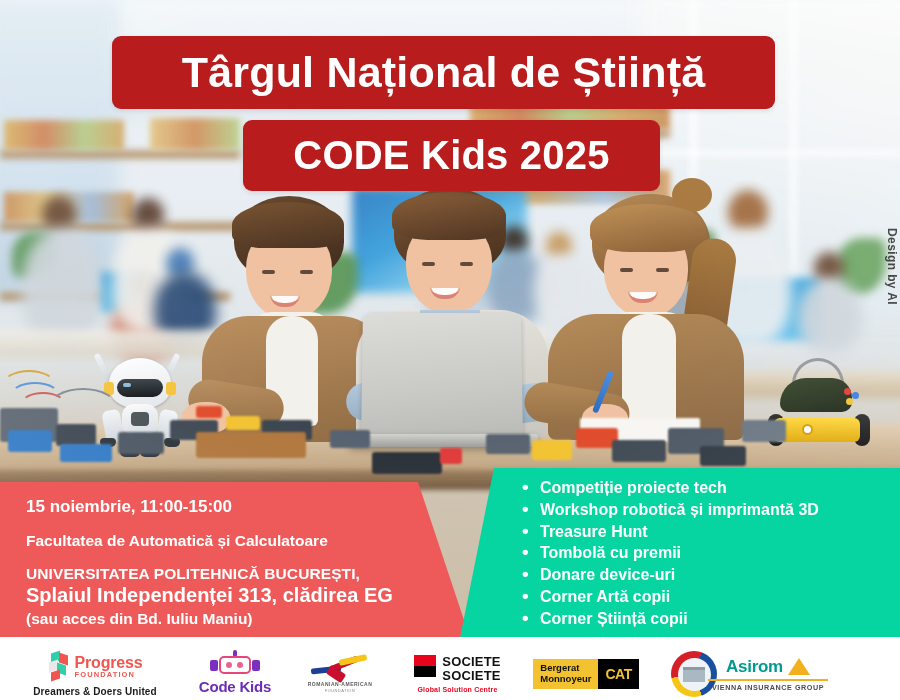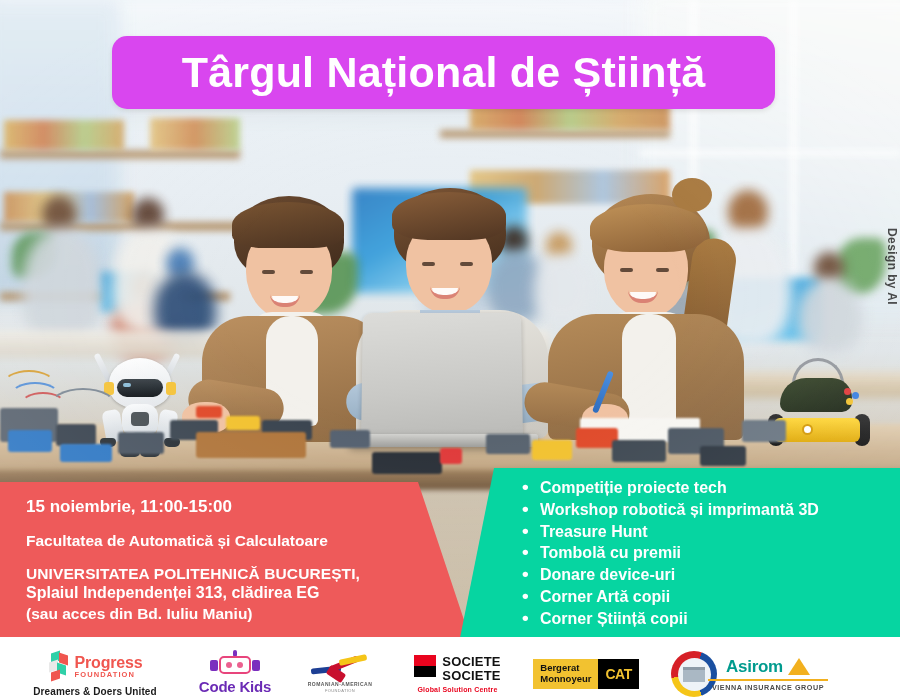--- a/index.html
+++ b/index.html
@@ -190,22 +190,22 @@
 
   .photo-blur-overlay {
     position:absolute; inset:0;
     background:radial-gradient(ellipse 62% 52% at 50% 46%, rgba(255,255,255,0) 40%, rgba(255,255,255,.10) 100%);
     pointer-events:none;
   }
 
   
   .banner {
     position:absolute;
-    background:#d946ef;
-    border-radius:15px;
+    background:#b91c1c;
+    border-radius:9px;
     display:flex; align-items:center; justify-content:center;
     color:#ffffff;
     font-weight:bold;
     letter-spacing:.2px;
     text-align:center;
     box-shadow:0 2px 5px rgba(0,0,0,.10);
   }
   #banner-1 { left:112px; top:36px; width:663px; height:73px; font-size:43px; }
   #banner-2 { left:243px; top:120px; width:417px; height:71px; font-size:40px; }
 
@@ -223,21 +223,21 @@
     position:absolute; left:0; top:482px; width:470px; height:156px;
     background:#ee5a5a;
     clip-path:polygon(0 0, 418px 0, 470px 156px, 0 156px);
     color:#ffffff;
   }
   #info-inner { position:absolute; left:26px; top:14px; width:380px; }
   .info-line { font-weight:bold; line-height:1.28; }
   #info-datetime { font-size:17px; margin-bottom:13px; }
   #info-venue1 { font-size:15.5px; letter-spacing:.1px; }
   #info-venue2 { font-size:15.5px; margin-bottom:13px; }
-  #info-addr1 { font-size:16px; }
+  #info-addr1 { font-size:20px; }
   #info-addr2 { font-size:15.5px; }
 
   
   #activities-panel {
     position:absolute; left:460px; top:468px; width:440px; height:170px;
     background:#06d5a1;
     border-top-left-radius:22px;
     clip-path:polygon(34px 0, 440px 0, 440px 170px, 0 170px);
     color:#ffffff;
   }
@@ -510,20 +510,21 @@
     <div class="kitpart" style="left:612px;top:440px;width:54px;height:22px;background:#3f4953;"></div>
     <div class="kitpart" style="left:668px;top:428px;width:56px;height:26px;background:#4c5763;"></div>
     <div class="kitpart" style="left:700px;top:446px;width:46px;height:20px;background:#2f3842;"></div>
     <div class="kitpart" style="left:742px;top:420px;width:44px;height:22px;background:#6a7682;"></div>
 
     <div class="photo-blur-overlay"></div>
   </div>
 
   <div class="banner" id="banner-1">Târgul Național de Știință</div>
 
+  <div class="banner" id="banner-2">CODE Kids 2025</div>
 
   <div id="design-by-ai">Design by AI</div>
 
   <div id="info-panel">
     <div id="info-inner">
       <div class="info-line" id="info-datetime">15 noiembrie, 11:00-15:00</div>
       <div class="info-line" id="info-venue2">Facultatea de Automatică și Calculatoare</div>
       <div class="info-line" id="info-venue1">UNIVERSITATEA POLITEHNICĂ BUCUREȘTI,</div>
       <div class="info-line" id="info-addr1">Splaiul Independenței 313, clădirea EG</div>
       <div class="info-line" id="info-addr2">(sau acces din Bd. Iuliu Maniu)</div>

